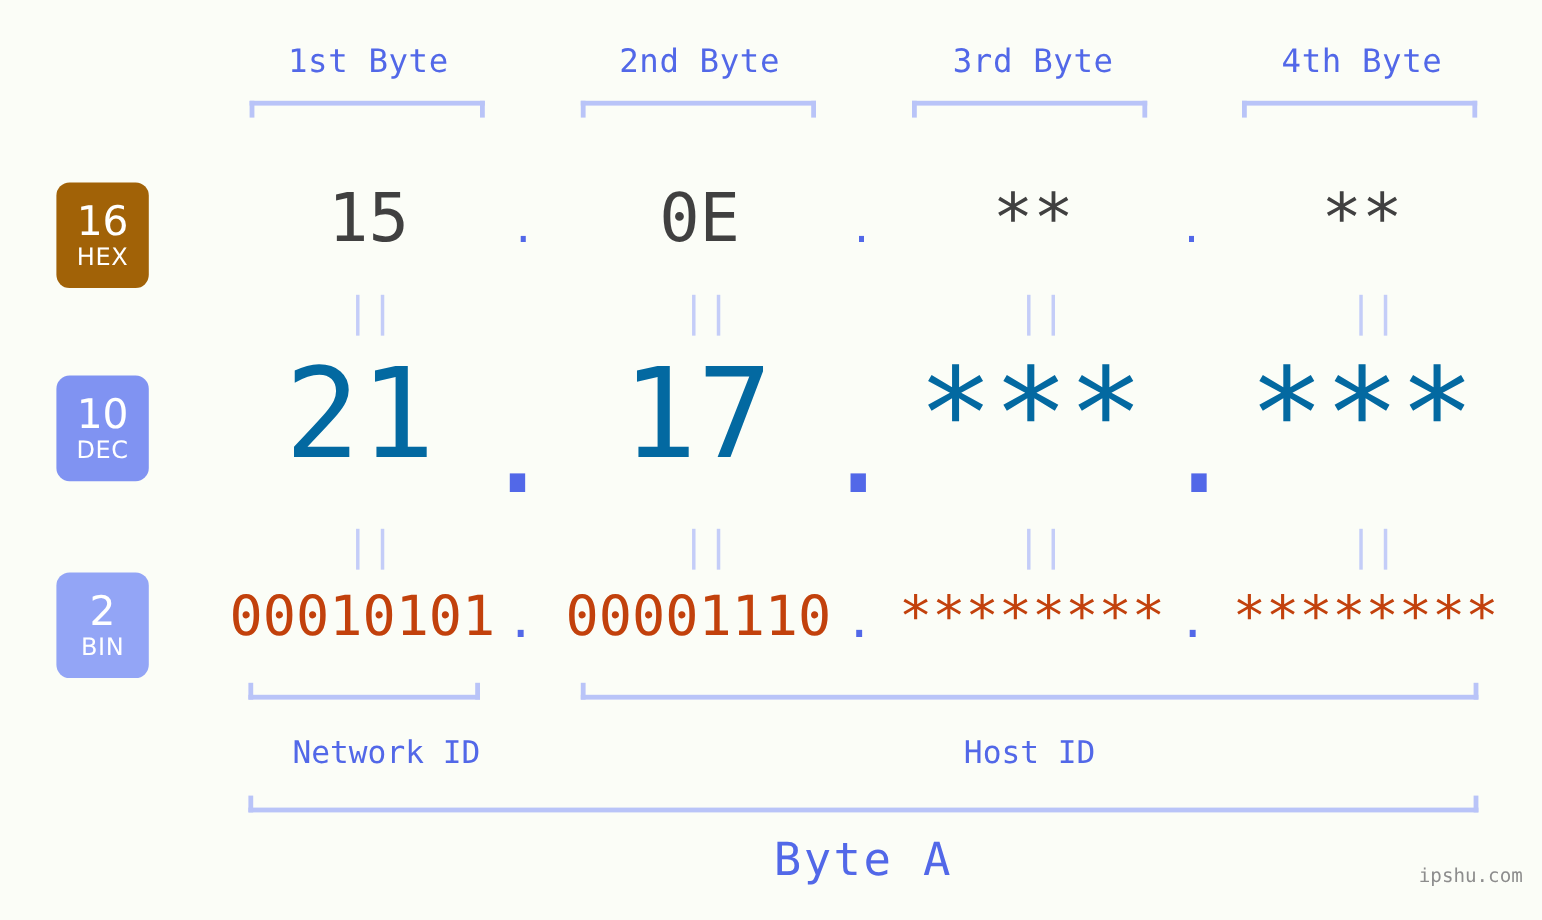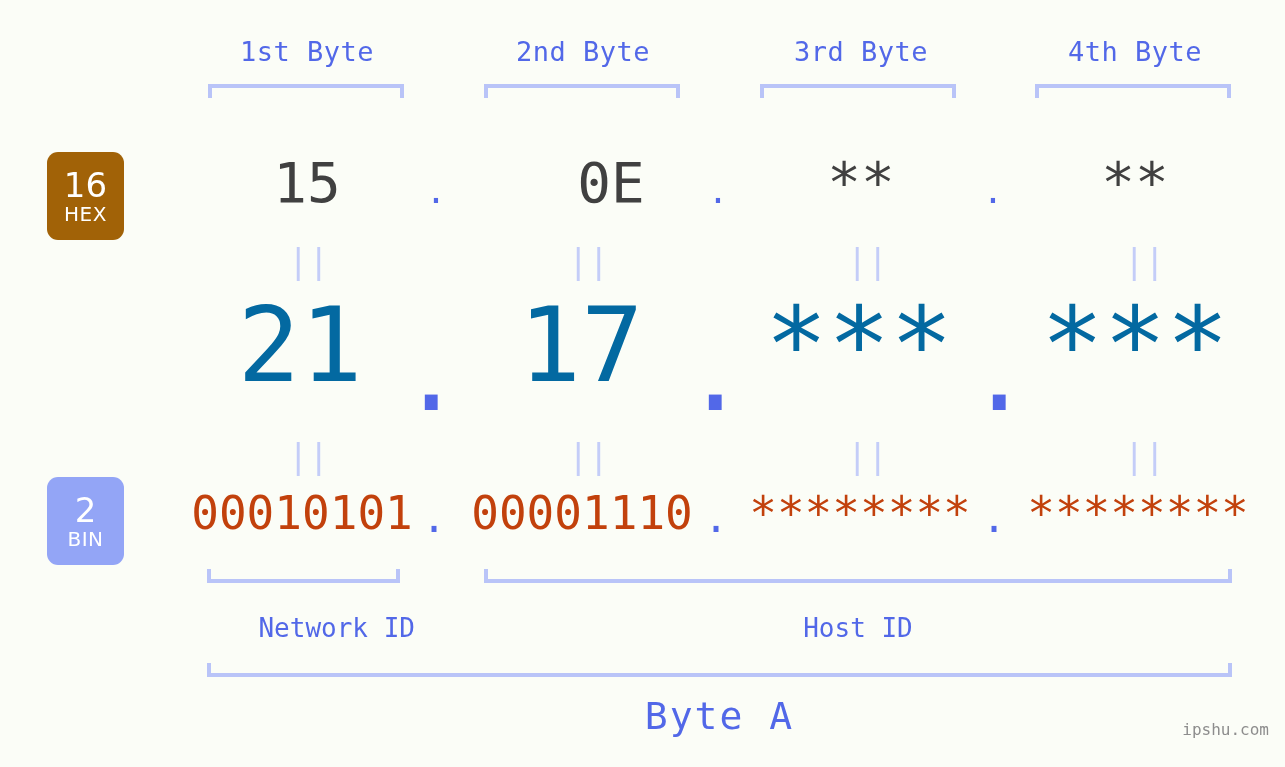--- a/index.html
+++ b/index.html
@@ -186,29 +186,33 @@
 
   <div class="bracket-top" style="left:208px; top:84px; width:196px;"></div>
   <div class="bracket-top" style="left:484px; top:84px; width:196px;"></div>
   <div class="bracket-top" style="left:760px; top:84px; width:196px;"></div>
   <div class="bracket-top" style="left:1035px; top:84px; width:196px;"></div>
 
   <div class="badge badge-hex">
     <span class="num">16</span>
     <span class="abbr">HEX</span>
   </div>
+  <div class="badge badge-dec">
+    <span class="num">10</span>
+    <span class="abbr">DEC</span>
+  </div>
   <div class="badge badge-bin">
     <span class="num">2</span>
     <span class="abbr">BIN</span>
   </div>
 
   <div class="row-hex">
     <div class="cell" style="left:193px; width:228px;">15</div>
     <div class="dot cell" style="left:406px; width:60px; top:174px; font-size:34px; line-height:34px;">.</div>
-    <div class="cell" style="left:497px; width:228px;">0E</div>
+    <div class="cell" style="left:469px; width:228px;">0E</div>
     <div class="dot cell" style="left:688px; width:60px; top:174px; font-size:34px; line-height:34px;">.</div>
     <div class="cell" style="left:747px; width:228px;">**</div>
     <div class="dot cell" style="left:963px; width:60px; top:174px; font-size:34px; line-height:34px;">.</div>
     <div class="cell" style="left:1021px; width:228px;">**</div>
   </div>
 
   <div class="eqsep" style="left:288px; top:244px;">||</div>
   <div class="eqsep" style="left:568px; top:244px;">||</div>
   <div class="eqsep" style="left:847px; top:244px;">||</div>
   <div class="eqsep" style="left:1124px; top:244px;">||</div>
@@ -234,21 +238,21 @@
     <div class="cell" style="left:466px; width:232px;text-align:center;">00001110</div>
     <div class="dot cell" style="left:686px; width:60px; top:498px; font-size:40px; line-height:40px;">.</div>
     <div class="cell" style="left:744px; width:232px;">********</div>
     <div class="dot cell" style="left:964px; width:60px; top:498px; font-size:40px; line-height:40px;">.</div>
     <div class="cell" style="left:1022px; width:232px;">********</div>
   </div>
 
   <div class="bracket-bottom" style="left:207px; top:569px; width:193px;"></div>
   <div class="bracket-bottom" style="left:484px; top:569px; width:748px;"></div>
 
-  <div class="id-label" style="left:187px; top:613px; width:228px;text-align:right;">Network ID</div>
+  <div class="id-label" style="left:208px; top:613px; width:228px;">Network ID</div>
   <div class="id-label" style="left:484px; top:613px; width:748px;">Host ID</div>
 
   <div class="bracket-bottom" style="left:207px; top:663px; width:1025px;"></div>
   <div class="class-label" style="left:207px; top:694px; width:1025px;">Byte A</div>
 
   <div class="watermark">ipshu.com</div>
 
 </div>
 
 </body></html>

